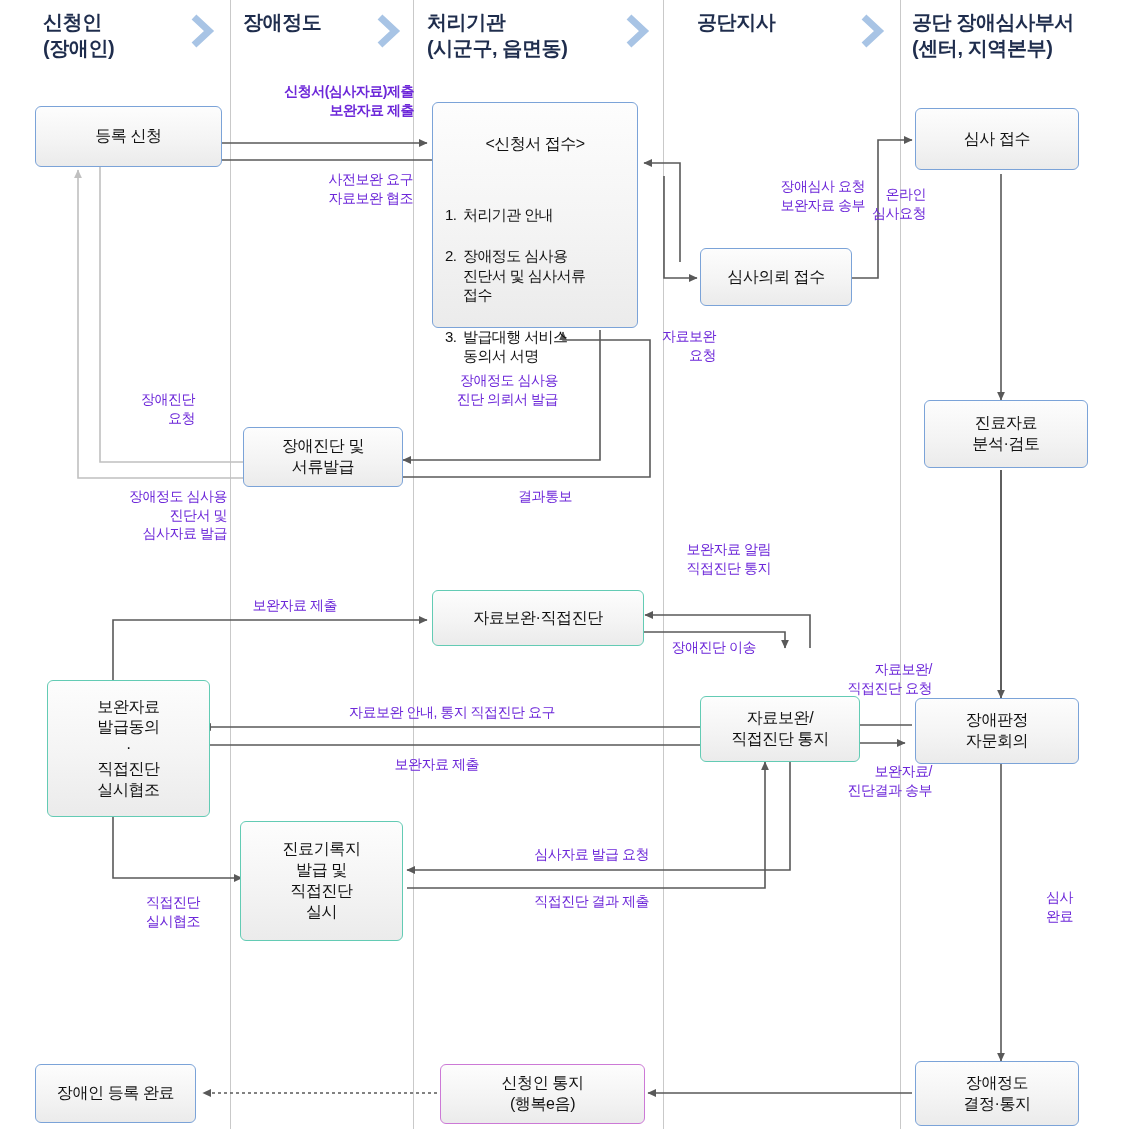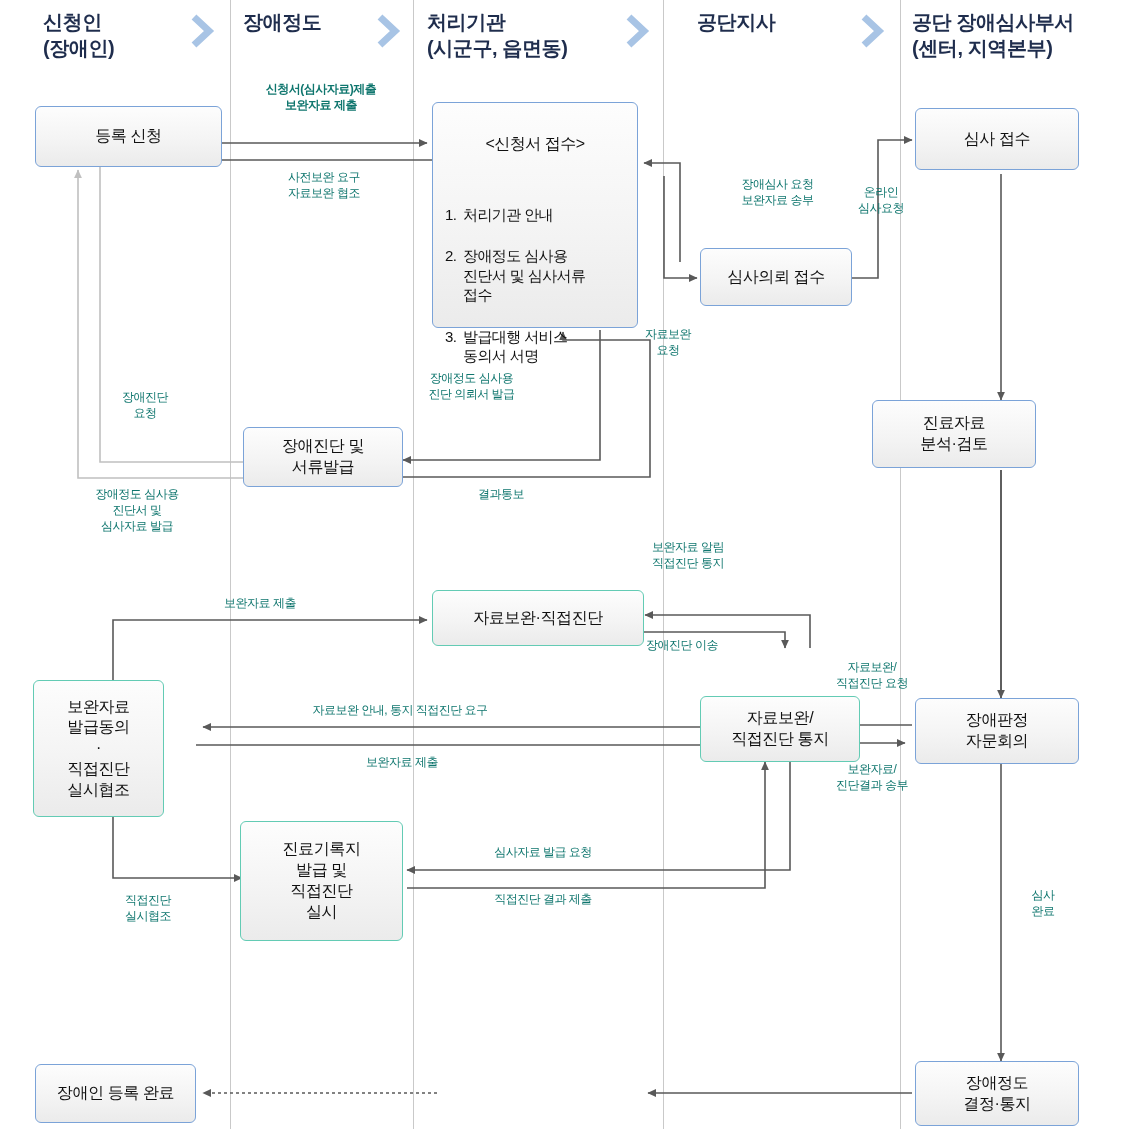--- a/index.html
+++ b/index.html
@@ -17,21 +17,21 @@
   .node.blue{border:1.5px solid #7ba3d8;}
   .node.green{border:1.5px solid #63cbb4;}
   .node.purple{border:1.5px solid #cc79d6;}
   .node.listbox{display:block;text-align:left;padding:10px 12px 8px 12px;}
   .node .lb-title{display:block;text-align:center;font-size:16px;margin-bottom:9px;letter-spacing:-0.5px;}
   .node .lb-items{display:block;}
   .node .lb-item{display:flex;font-size:15px;line-height:1.3;margin-bottom:1px;letter-spacing:-0.6px;}
   .node .lb-num{width:18px;flex:none;}
   .node .lb-txt{flex:1;white-space:pre-line;}
 
-  .elabel{position:absolute;font-size:12px;color:#0f766e;line-height:1.33;text-align:center;
+  .elabel{position:absolute;font-size:14px;color:#6d28d9;line-height:1.33;text-align:right;
           white-space:pre-line;letter-spacing:-0.5px;font-weight:normal;}
   .elabel.bold{font-weight:bold;}
   .chev{position:absolute;}
 </style>
 </head>
 <body>
 
 <div id="stage">
 
   <div class="lane-div" style="left:230px;height:1129px;"></div>
@@ -149,45 +149,47 @@
     </span>
   </div>
 
   <div class="node blue" style="left:915px;top:108px;width:164px;height:62px;">심사 접수</div>
 
   <div class="node blue" style="left:700px;top:248px;width:152px;height:58px;">심사의뢰 접수</div>
 
   <div class="node blue" style="left:243px;top:427px;width:160px;height:60px;">장애진단 및
 서류발급</div>
 
-  <div class="node blue" style="left:872px;top:400px;width:164px;height:68px;">진료자료
+  <div class="node blue" style="left:924px;top:400px;width:164px;height:68px;">진료자료
 분석·검토</div>
 
   <div class="node green" style="left:432px;top:590px;width:212px;height:56px;">자료보완·직접진단</div>
 
-  <div class="node green" style="left:33px;top:680px;width:131px;height:137px;">보완자료
+  <div class="node green" style="left:47px;top:680px;width:163px;height:137px;">보완자료
 발급동의
 ·
 직접진단
 실시협조</div>
 
   <div class="node green" style="left:700px;top:696px;width:160px;height:66px;">자료보완/
 직접진단 통지</div>
 
   <div class="node blue" style="left:915px;top:698px;width:164px;height:66px;">장애판정
 자문회의</div>
 
   <div class="node green" style="left:240px;top:821px;width:163px;height:120px;">진료기록지
 발급 및
 직접진단
 실시</div>
 
   <div class="node blue" style="left:915px;top:1061px;width:164px;height:65px;">장애정도
 결정·통지</div>
 
+  <div class="node purple" style="left:440px;top:1064px;width:205px;height:60px;">신청인 통지
+(행복e음)</div>
 
   <div class="node blue" style="left:35px;top:1064px;width:161px;height:59px;">장애인 등록 완료</div>
 
   <div class="elabel bold" style="left:228px;top:82px;width:186px;">신청서(심사자료)제출
 보완자료 제출</div>
 
   <div class="elabel" style="left:235px;top:170px;width:178px;">사전보완 요구
 자료보완 협조</div>
 
   <div class="elabel" style="left:690px;top:177px;width:175px;">장애심사 요청

